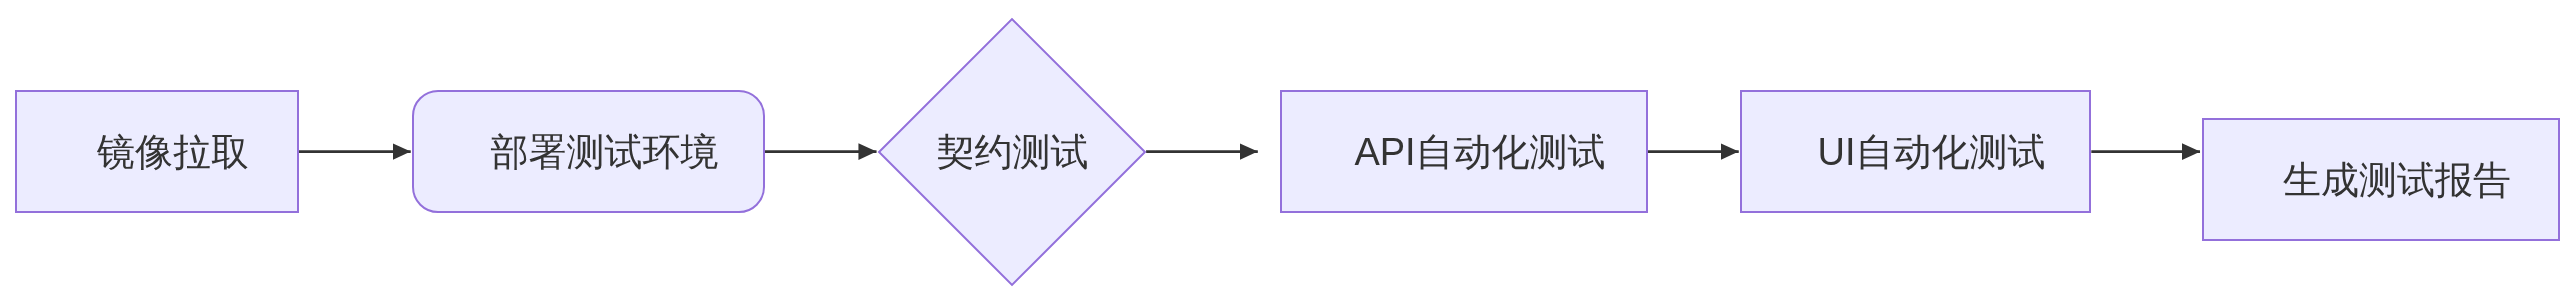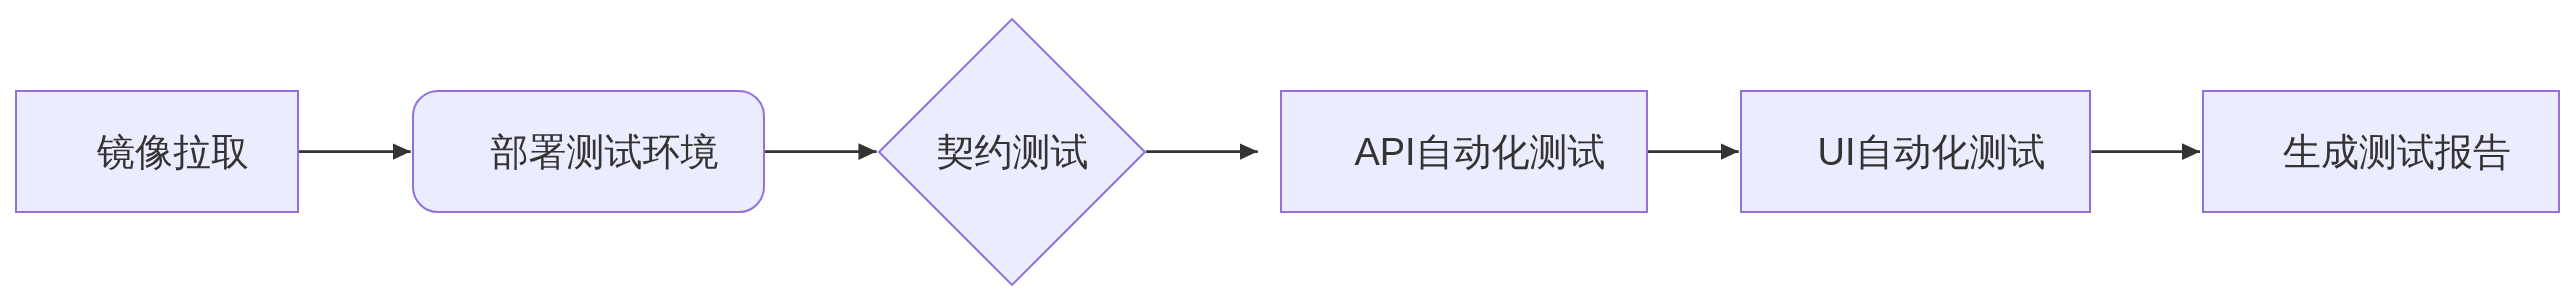--- a/index.html
+++ b/index.html
@@ -107,18 +107,18 @@
   </div>
 
   <div class="node" style="left:1259px; width:368px;margin-left:21px;">
     <span class="node-label">API自动化测试</span>
   </div>
 
   <div class="node" style="left:1740px; width:351px;">
     <span class="node-label">UI自动化测试</span>
   </div>
 
-  <div class="node" style="left:2202px; width:358px;">
+  <div class="node" style="left:2202px; width:358px;margin-top:28px;">
     <span class="node-label">生成测试报告</span>
   </div>
 
 </div>
 
 
 </body></html>

